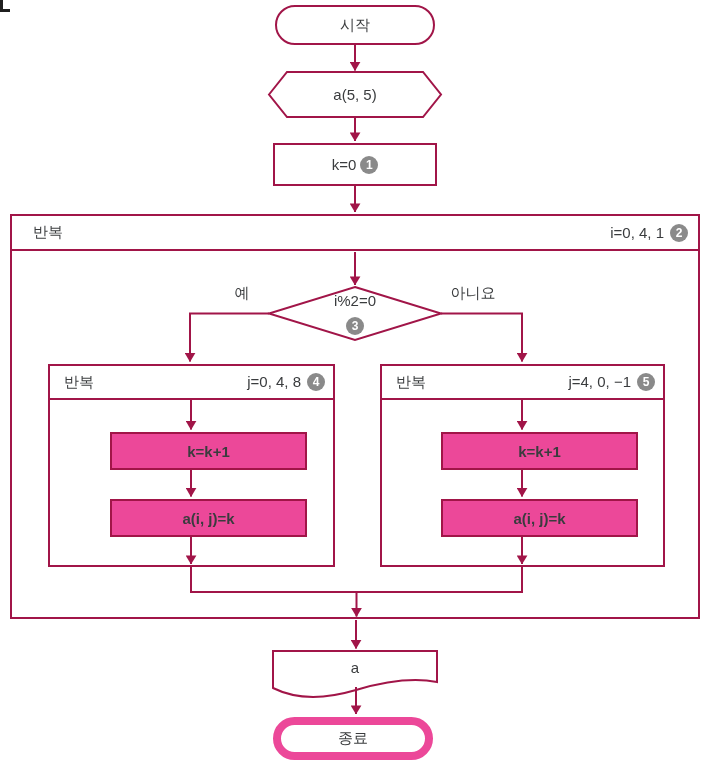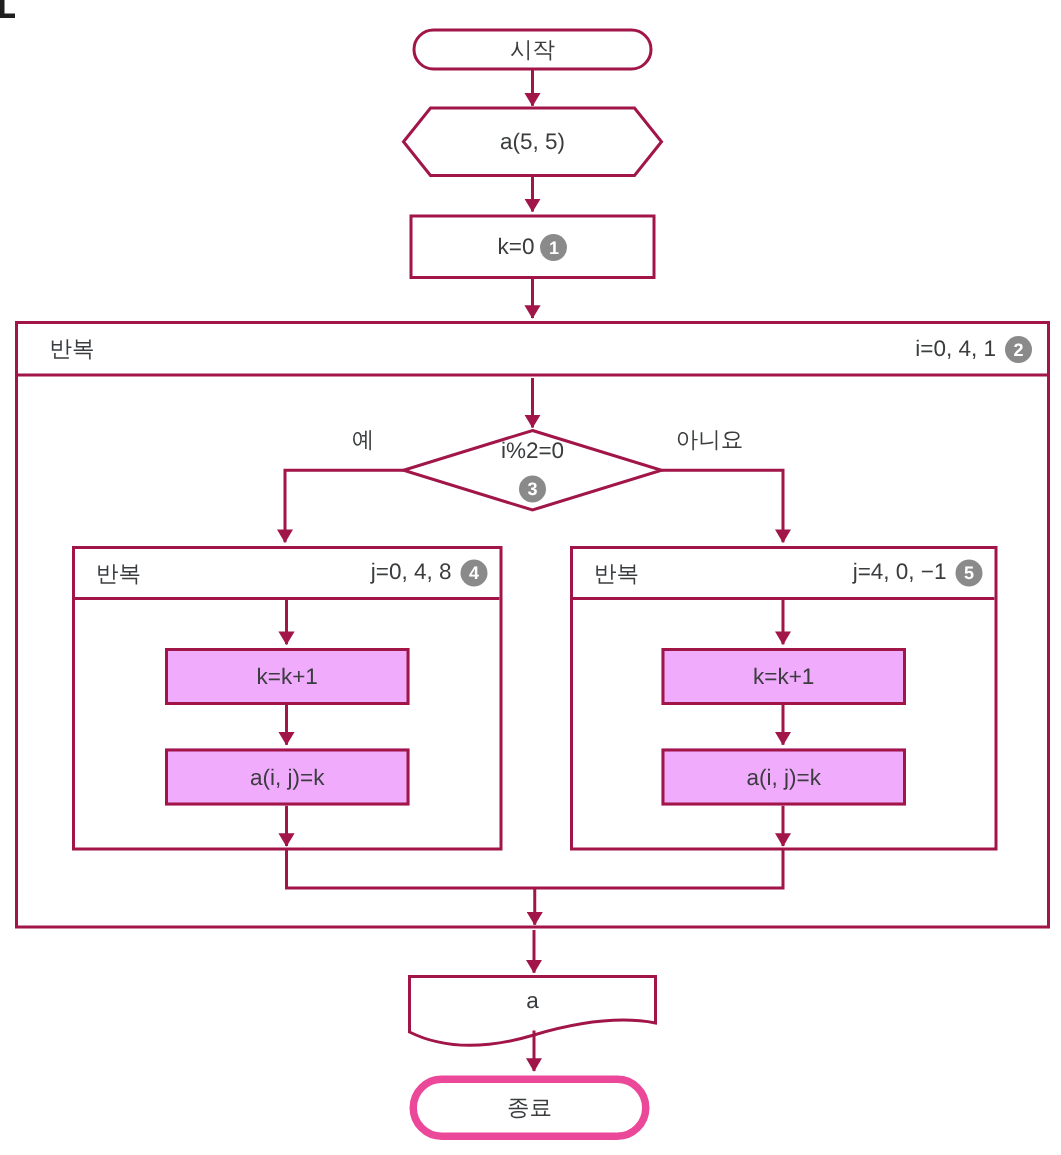--- a/index.html
+++ b/index.html
@@ -7,42 +7,42 @@
   .canvas{
     position:relative;width:707px;height:770px;background:#ffffff;overflow:hidden;
     font-family:"Liberation Sans","DejaVu Sans",sans-serif;color:#3a3c3e;font-size:15px;
   }
   .wires{position:absolute;left:0;top:0;width:707px;height:770px;}
   .corner-mark{
     position:absolute;left:0;top:0;width:10px;height:12px;
     border-left:3px solid #1f1f1f;border-bottom:3px solid #1f1f1f;
   }
   .abs{position:absolute;display:flex;align-items:center;justify-content:center;}
-  .node-start{left:275px;top:19px;width:160px;height:28px;border:2.5px solid #a11548;border-radius:21px;background:#fff;}
+  .node-start{left:275px;top:5px;width:160px;height:40px;border:2.5px solid #a11548;border-radius:21px;background:#fff;}
   .hex-label{left:269px;top:72px;width:172px;height:45px;}
   .node-init{left:273px;top:143px;width:164px;height:43px;border:2px solid #a11548;background:#fff;gap:4px;}
   .outer-box{position:absolute;left:10px;top:214px;width:690px;height:405px;border:2.5px solid #a11548;}
   .outer-header{display:flex;align-items:center;justify-content:space-between;height:35px;border-bottom:2.5px solid #a11548;padding:0 10px 0 21px;}
   .loop-box{position:absolute;width:287px;height:203px;border:2px solid #a11548;}
   .left-box{left:48px;top:364px;width:287px;}
   .right-box{left:380px;top:364px;width:285px;}
   .loop-header{display:flex;align-items:center;justify-content:space-between;height:34px;border-bottom:2px solid #a11548;padding:0 8px 0 14px;}
   .cond{display:flex;align-items:flex-start;gap:6px;}
   .badge{width:18px;height:18px;border-radius:50%;background:#8a8a8a;color:#fff;
          font-size:12px;font-weight:bold;display:flex;align-items:center;justify-content:center;line-height:1;flex:0 0 auto;}
   .decision-label{left:269px;top:288px;width:172px;height:50px;gap:8px;flex-direction:column;}
   .branch-yes{left:220px;top:282px;width:44px;height:22px;}
   .branch-no{left:443px;top:282px;width:60px;height:22px;}
-  .step{width:163px;height:38px;border:2px solid #a11548;background:#f0abfc;}
+  .step{width:197px;height:38px;border:2px solid #a11548;background:#ec4899;font-weight:bold;}
   .step-l1{left:110px;top:432px;}
   .step-l2{left:110px;top:499px;}
   .step-r1{left:441px;top:432px;}
   .step-r2{left:441px;top:499px;}
   .doc-label{left:273px;top:651px;width:164px;height:33px;}
-  .node-end{left:273px;top:717px;width:160px;height:43px;border:5px solid #ec4899;border-radius:22px;background:transparent;}
+  .node-end{left:273px;top:717px;width:160px;height:43px;border:8px solid #ec4899;border-radius:22px;background:transparent;}
 </style>
 </head>
 <body>
 
 <div class="canvas">
 
   <div class="corner-mark"></div>
 
   <svg class="wires" viewBox="0 0 707 770">
     <defs>

